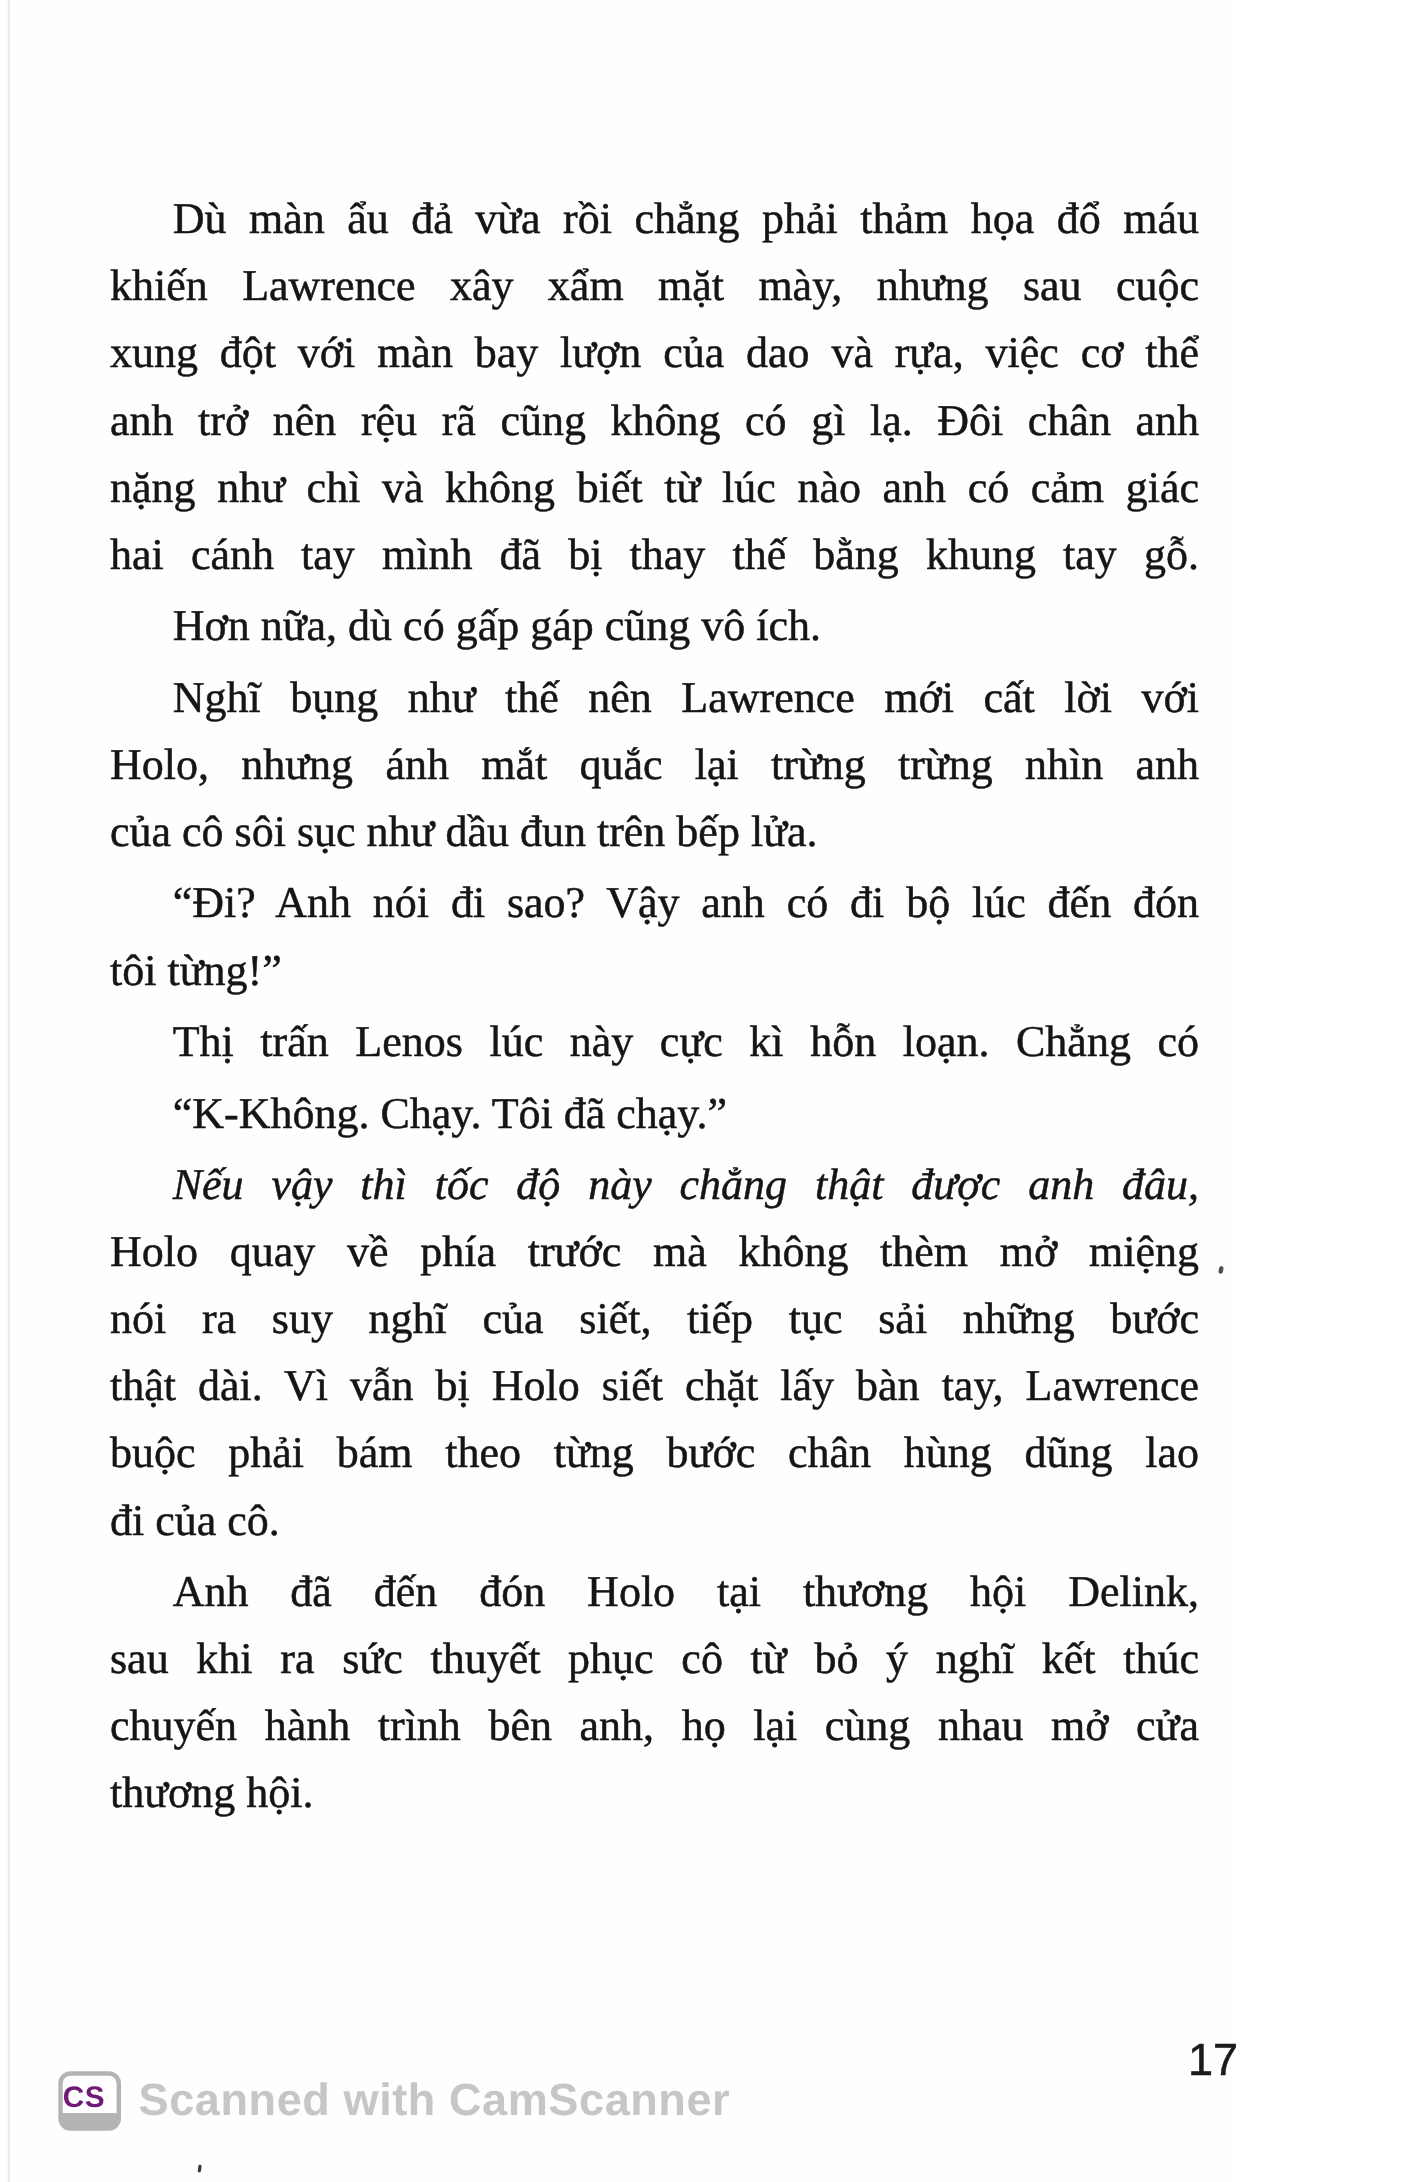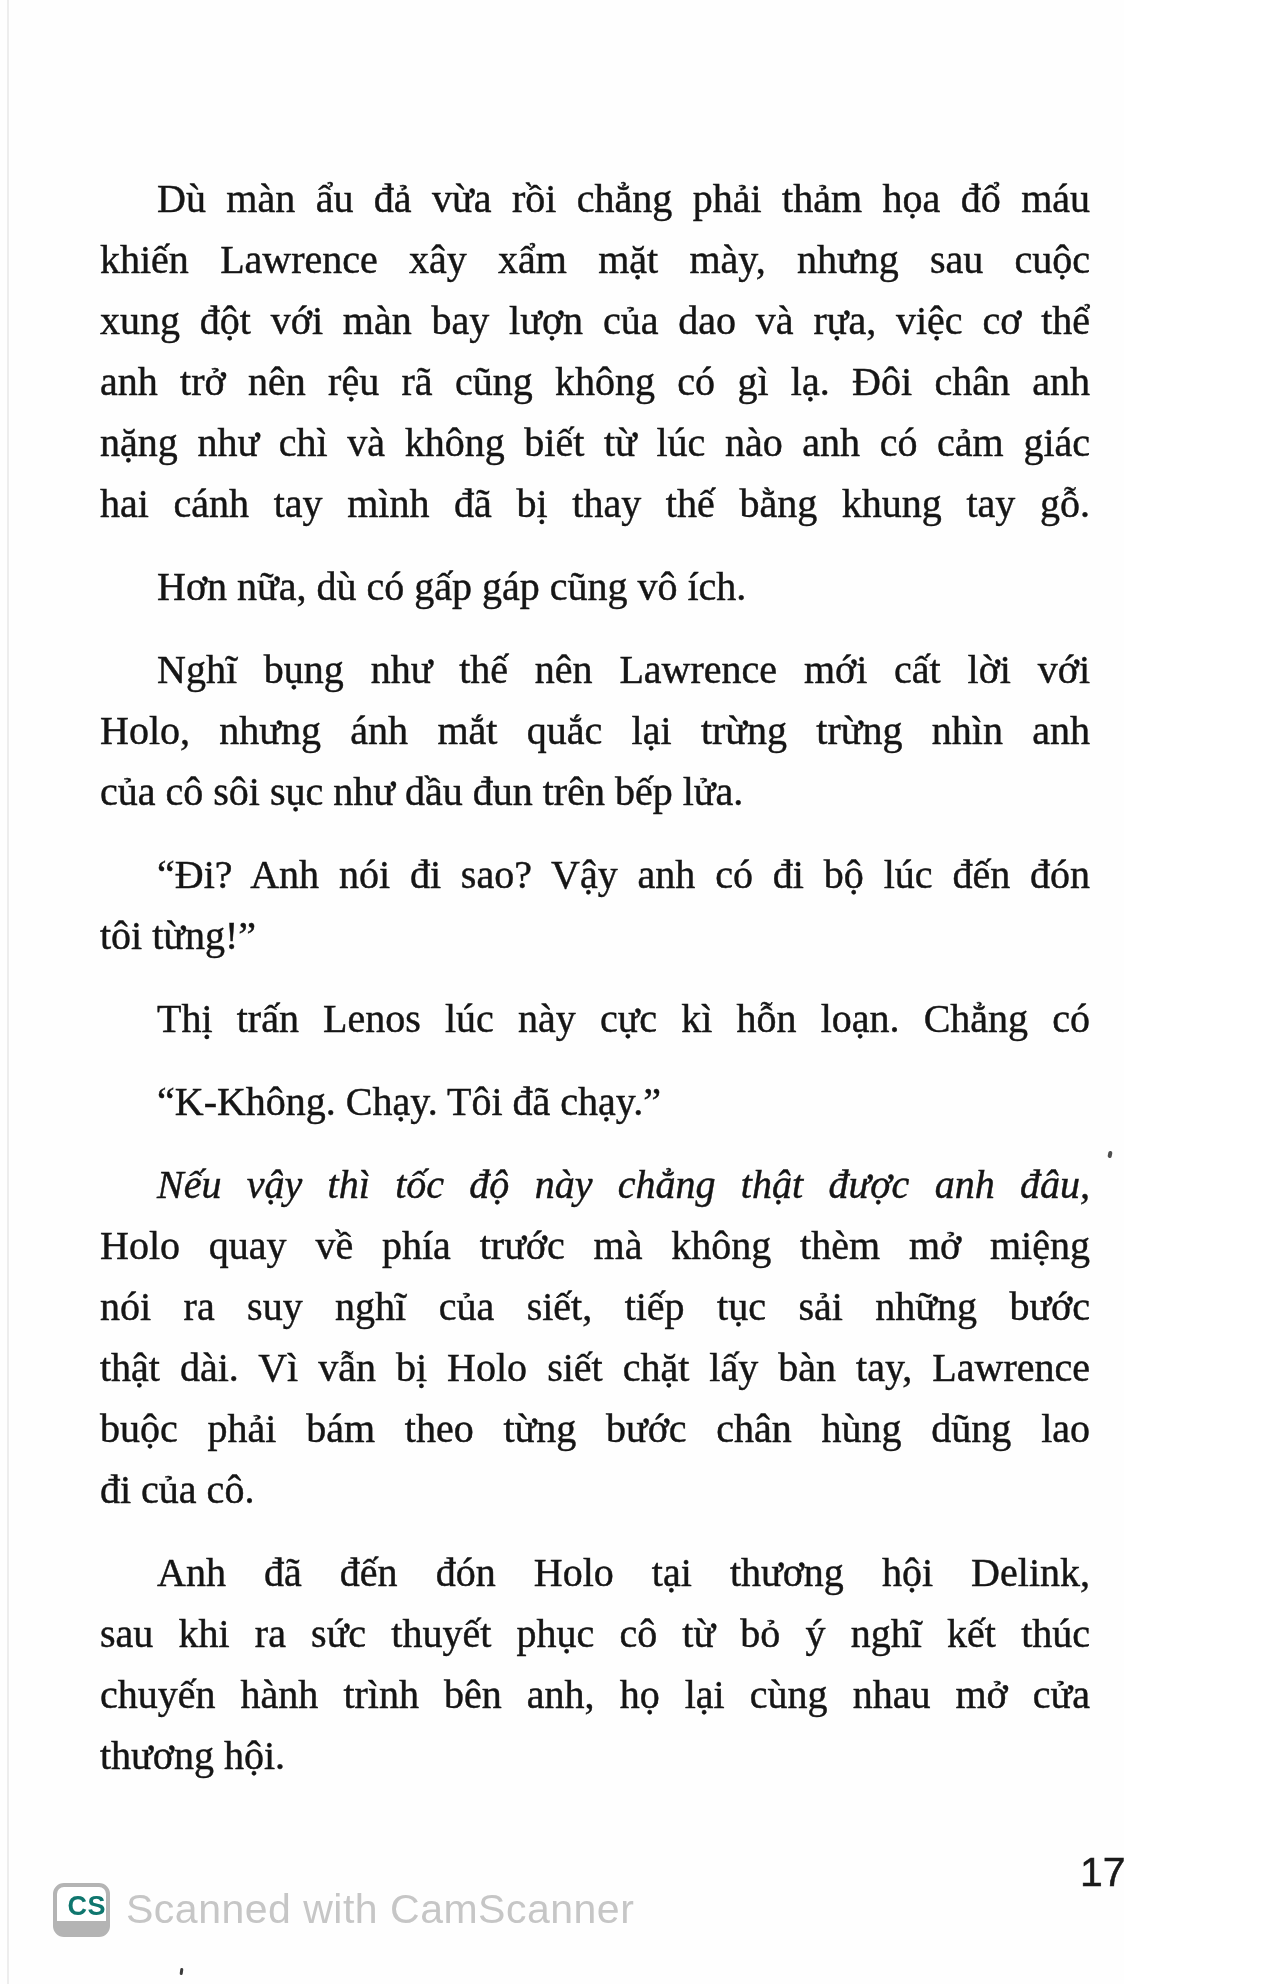--- a/index.html
+++ b/index.html
@@ -21,51 +21,51 @@
     font-size:40px;
     line-height:61px;
     color:#151515;
     -webkit-text-stroke:0.45px #151515;
     white-space:normal;
   }
   .j{ text-align:justify; text-align-last:justify; }
   .ind{ text-indent:57px; }
   .it{ font-style:italic; }
   .para{ margin:0; }
-  .para + .para{ margin-top:22px; }
+  .para + .para{ margin-top:4px; }
 
   .page-number{
     position:absolute;left:1080px;top:1849px;
     font-size:41px;color:#1b1b1b;
     -webkit-text-stroke:0.5px #1b1b1b;
     font-family:Liberation Sans, sans-serif;
   }
 
   
   .cs-badge{
     position:absolute;left:53px;top:1883px;
     width:57px;height:54px;box-sizing:border-box;
     border:4px solid #b4b4b4;border-radius:11px;
     background:#ffffff;
   }
   .cs-badge .cs-letters{
     position:absolute;left:0;right:0;top:3px;
-    text-align:right;
+    text-align:left;
     font-family:"Liberation Sans","DejaVu Sans",sans-serif;
     font-weight:bold;font-size:27px;line-height:33px;
-    color:#0f766e;letter-spacing:0.5px;
+    color:#701a75;letter-spacing:0.5px;
   }
   .cs-badge .cs-bar{
     position:absolute;left:-1px;right:-1px;bottom:-1px;height:13px;
     background:#b4b4b4;border-radius:0 0 7px 7px;
   }
   .cs-label{
     position:absolute;left:126px;top:1882px;
     font-family:"Liberation Sans","DejaVu Sans",sans-serif;
-    font-weight:400;font-size:41px;line-height:54px;
+    font-weight:700;font-size:41px;line-height:54px;
     color:#c6c6c6;letter-spacing:0.5px;
   }
 
   
   .speck-a{
     position:absolute;left:1108px;top:1151px;width:4px;height:7px;
     background:#4f4f4f;border-radius:2px;transform:rotate(12deg);
   }
   .speck-b{
     position:absolute;left:180px;top:1968px;width:3px;height:7px;

